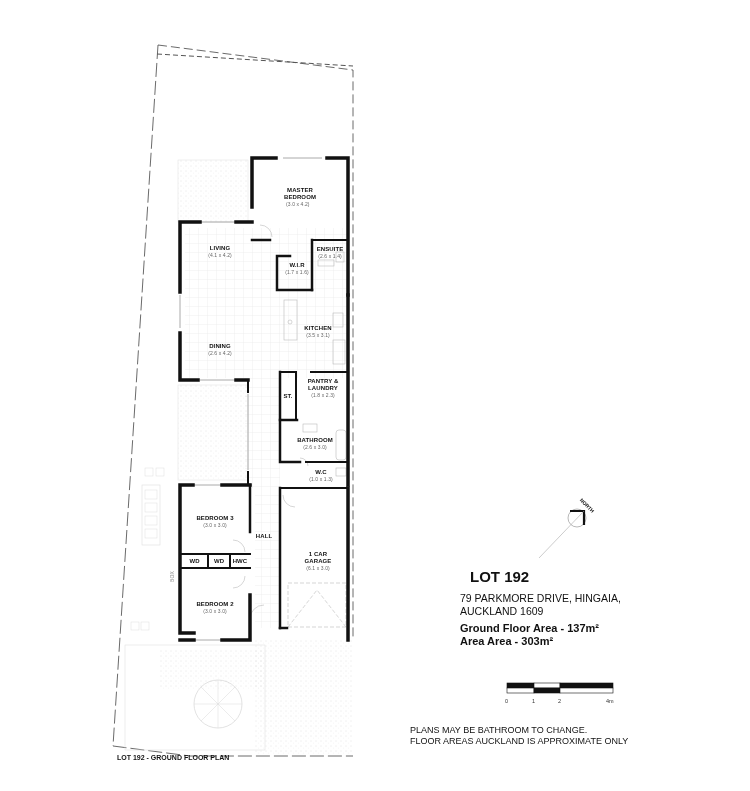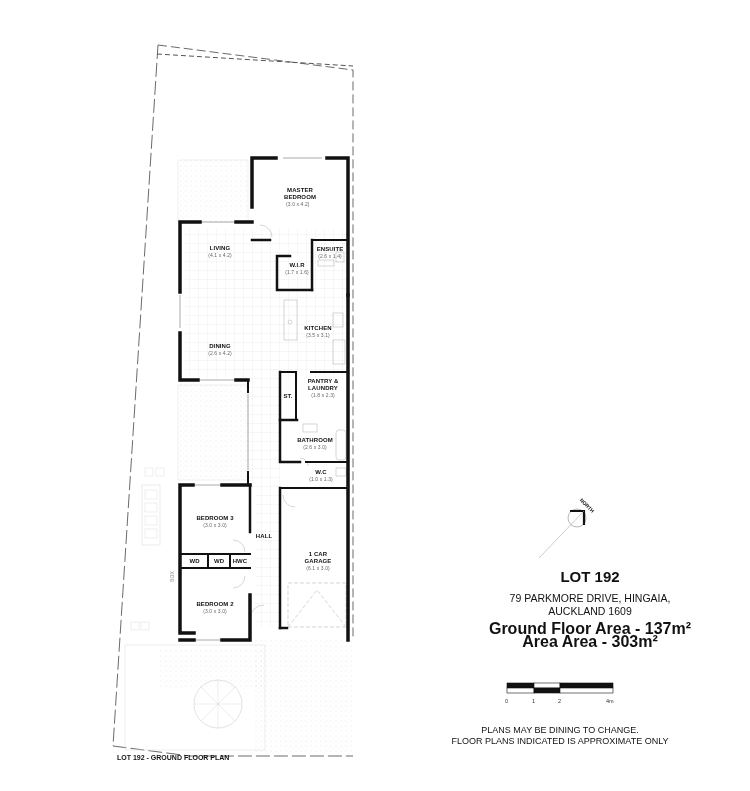--- a/index.html
+++ b/index.html
@@ -1,24 +1,24 @@
 <!DOCTYPE html>
 <html><head>
 <meta charset="utf-8">
 <style>
   html, body { margin:0; padding:0; background:#ffffff; }
   body { width:750px; height:791px; position:relative; overflow:hidden;
          font-family:"Liberation Sans", sans-serif; color:#111; }
   svg.plan { position:absolute; left:0; top:0; }
   .rl { position:absolute; text-align:center; font-weight:bold; font-size:6px; line-height:7px; color:#111; letter-spacing:0.1px; }
   .rd { display:block; font-weight:normal; font-size:5px; line-height:6px; color:#666; }
-  .info { position:absolute; text-align:center; }
+  .info { position:absolute; text-align:left; }
   #lot-title { left:470px; top:568px; width:240px; font-size:15px; font-weight:bold; }
   #address { left:460px; top:592px; width:260px; font-size:10.5px; line-height:13px; }
-  #areas { left:460px; top:622px; width:260px; font-size:16px; font-weight:bold; line-height:13px; }
+  #areas { left:460px; top:622px; width:260px; font-size:11px; font-weight:bold; line-height:13px; }
   #disclaimer { left:410px; top:725px; width:300px; font-size:9px; line-height:11px; }
   #plan-title { position:absolute; left:117px; top:754px; font-size:7px; font-weight:bold; }
   .scale-lbl { position:absolute; top:698px; font-size:5.5px; color:#333; }
   #north-lbl { position:absolute; left:583px; top:497px; font-size:5px; font-weight:bold; transform:rotate(45deg); transform-origin:left top; }
 </style>
 </head>
 <body>
 
 <svg class="plan" width="750" height="791" viewBox="0 0 750 791">
   <defs>
@@ -239,17 +239,17 @@
   <span>Ground Floor Area - 137m²</span><br>
   <span>Area Area - 303m²</span>
 </div>
 
 <span class="scale-lbl" style="left:505px;">0</span>
 <span class="scale-lbl" style="left:532px;">1</span>
 <span class="scale-lbl" style="left:558px;">2</span>
 <span class="scale-lbl" style="left:606px;">4m</span>
 
 <div id="disclaimer" class="info">
-  <span>PLANS MAY BE DINING TO CHANGE.</span><br>
-  <span>FLOOR PLANS INDICATED IS APPROXIMATE ONLY</span>
+  <span>PLANS MAY BE BATHROOM TO CHANGE.</span><br>
+  <span>FLOOR AREAS AUCKLAND IS APPROXIMATE ONLY</span>
 </div>
 
 <div id="plan-title">LOT 192 - GROUND FLOOR PLAN</div>
 
 </body></html>

